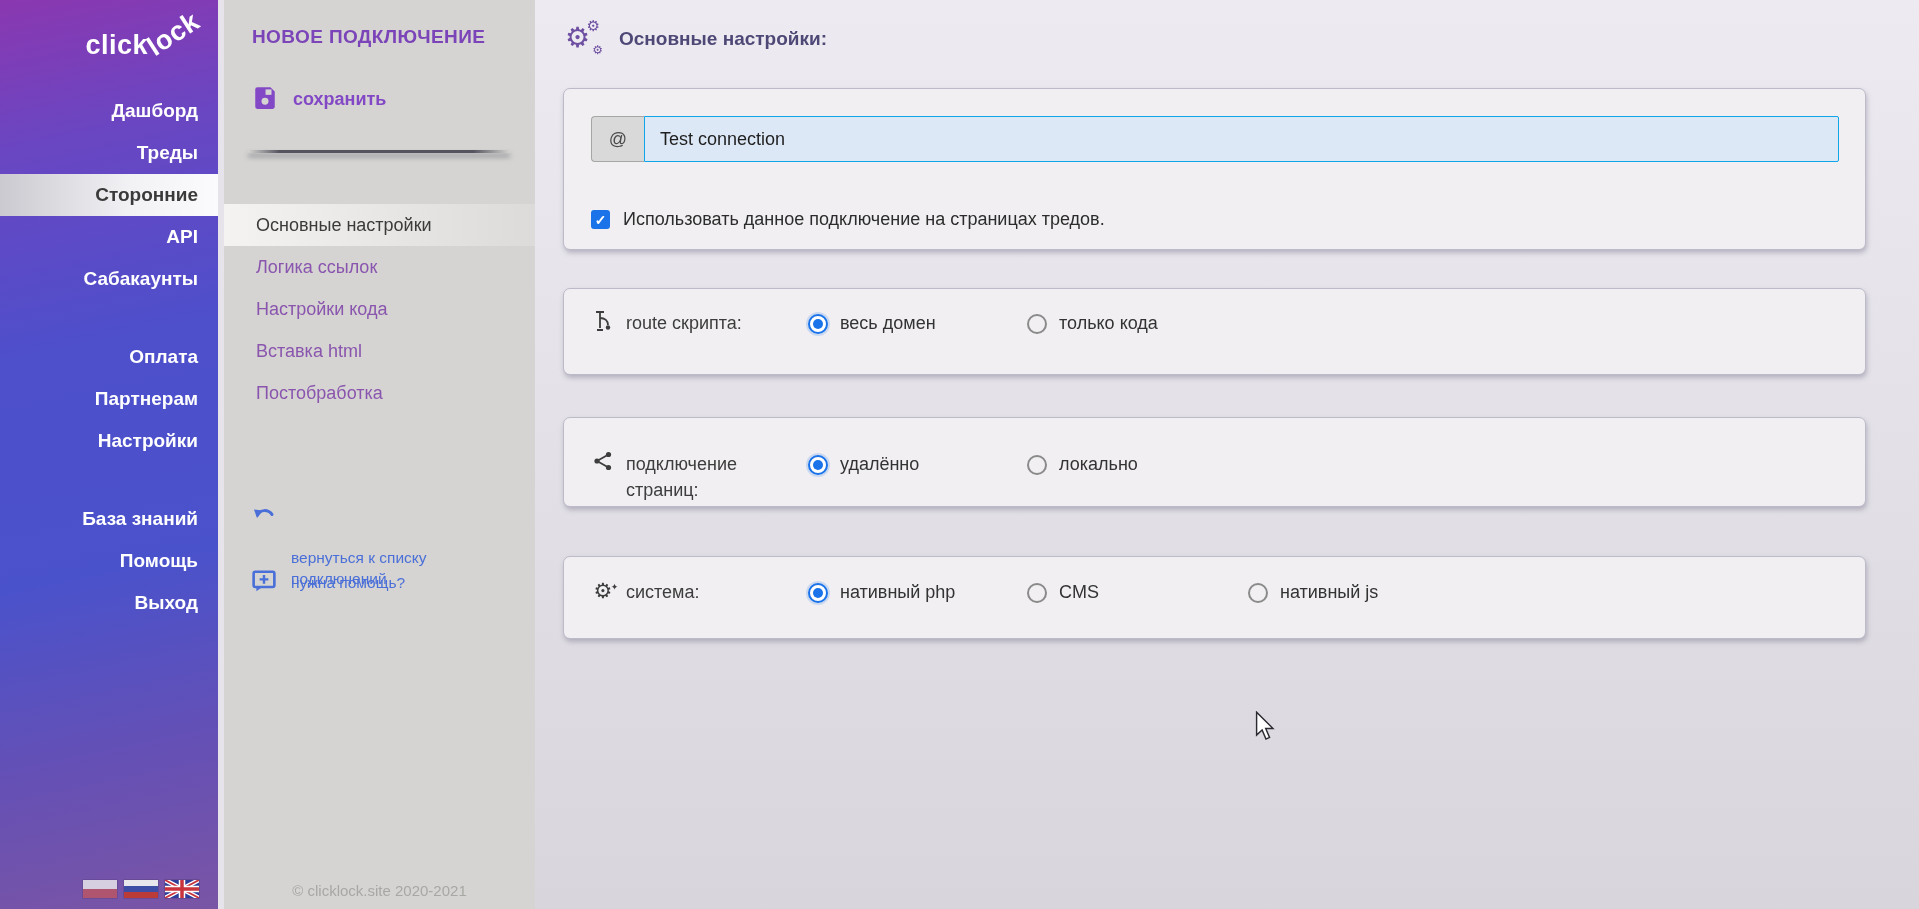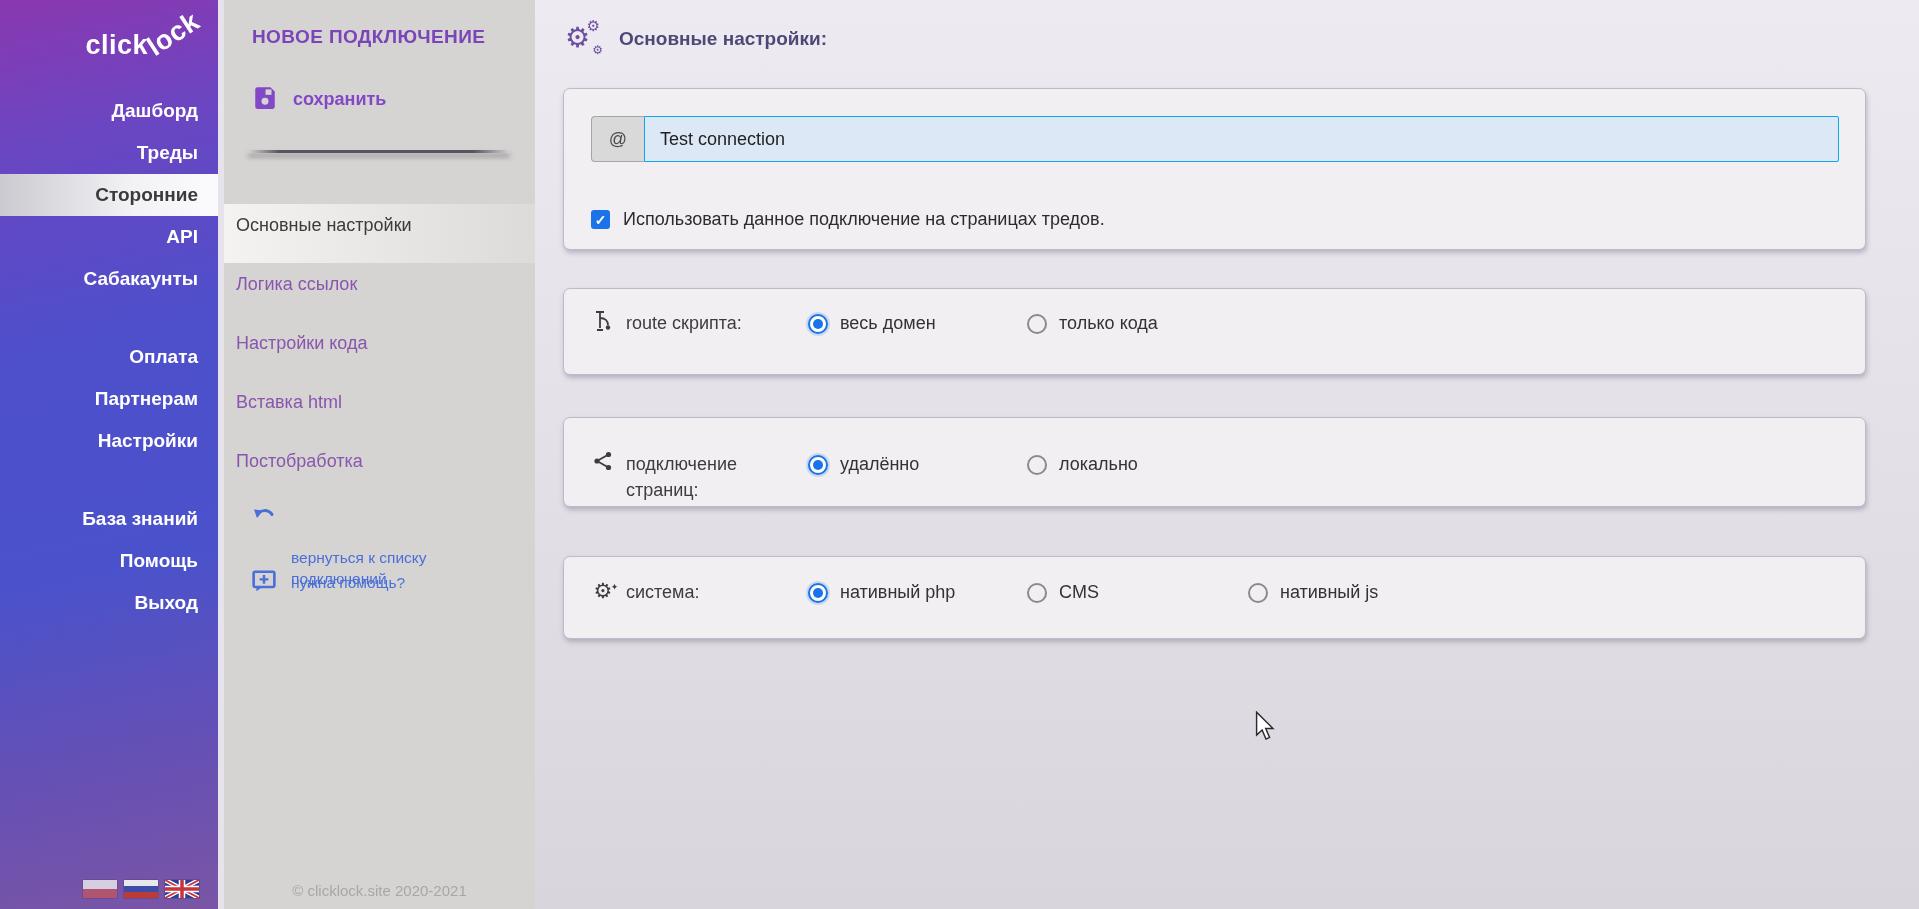--- a/index.html
+++ b/index.html
@@ -29,21 +29,21 @@
   
   .panel{position:absolute;top:0;bottom:0;left:224px;width:311px;background:#d5d4d2;}
   .panel-title{position:absolute;left:28px;top:26px;font-size:19px;font-weight:bold;
     color:#7b44b8;letter-spacing:.4px;white-space:nowrap;}
   .save-btn{position:absolute;left:28px;top:84px;display:flex;align-items:center;gap:15px;
     color:#8348c5;font-size:18px;font-weight:bold;cursor:pointer;}
   .divider{position:absolute;left:24px;top:150px;width:262px;height:3px;border-radius:3px;
     background:linear-gradient(to right,rgba(86,85,96,0),#56555f 12%,#56555f 86%,rgba(86,85,96,0));
     box-shadow:0 4px 5px rgba(70,68,85,.5);}
   .panel-menu{position:absolute;left:0;right:0;top:204px;}
-  .panel-item{height:59px;line-height:42px;padding-left:12px;font-size:18px;color:#8a55ae;
+  .panel-item{height:42px;line-height:42px;padding-left:32px;font-size:18px;color:#8a55ae;
     cursor:pointer;white-space:nowrap;}
   .panel-item.active{color:#3b3b3b;background:linear-gradient(to right,#f4f3f1,#dcdbd9);}
   .back-link{position:absolute;left:28px;top:505px;display:flex;gap:15px;color:#4a6fd8;
     font-size:15.5px;line-height:21px;cursor:pointer;}
   .back-link .txt{width:160px;margin-top:42px;}
   .help-link{position:absolute;left:28px;top:570px;display:flex;align-items:center;gap:15px;
     color:#4a6fd8;font-size:15.5px;cursor:pointer;}
   .panel-footer{position:absolute;left:0;right:0;bottom:10px;text-align:center;color:#a8a7a5;font-size:15px;}
 
   

